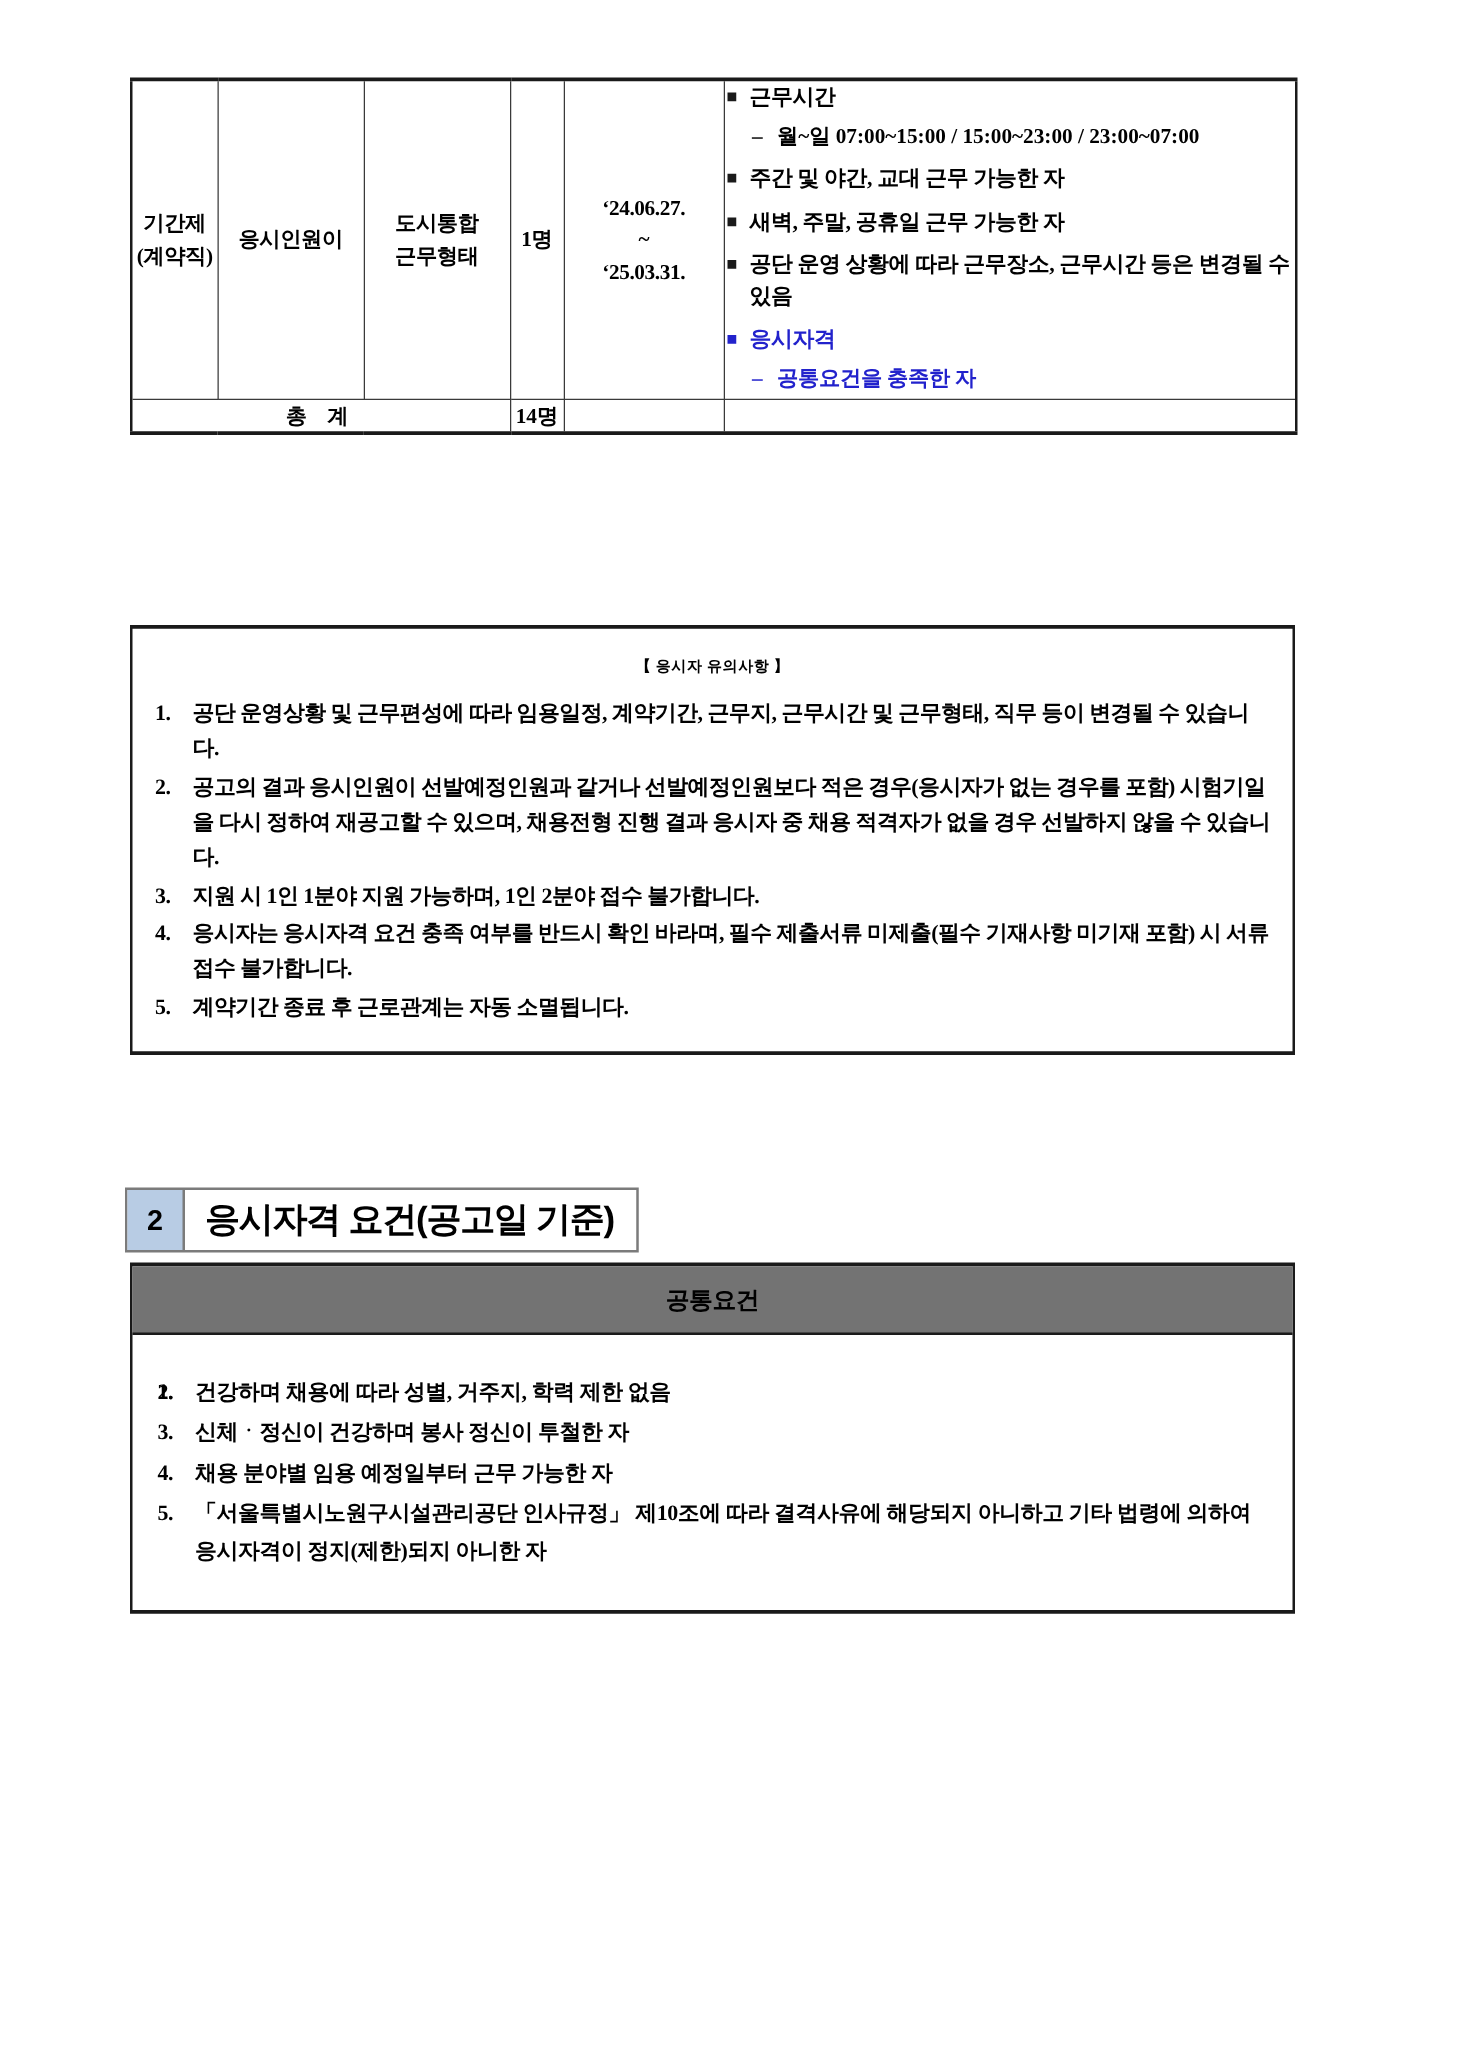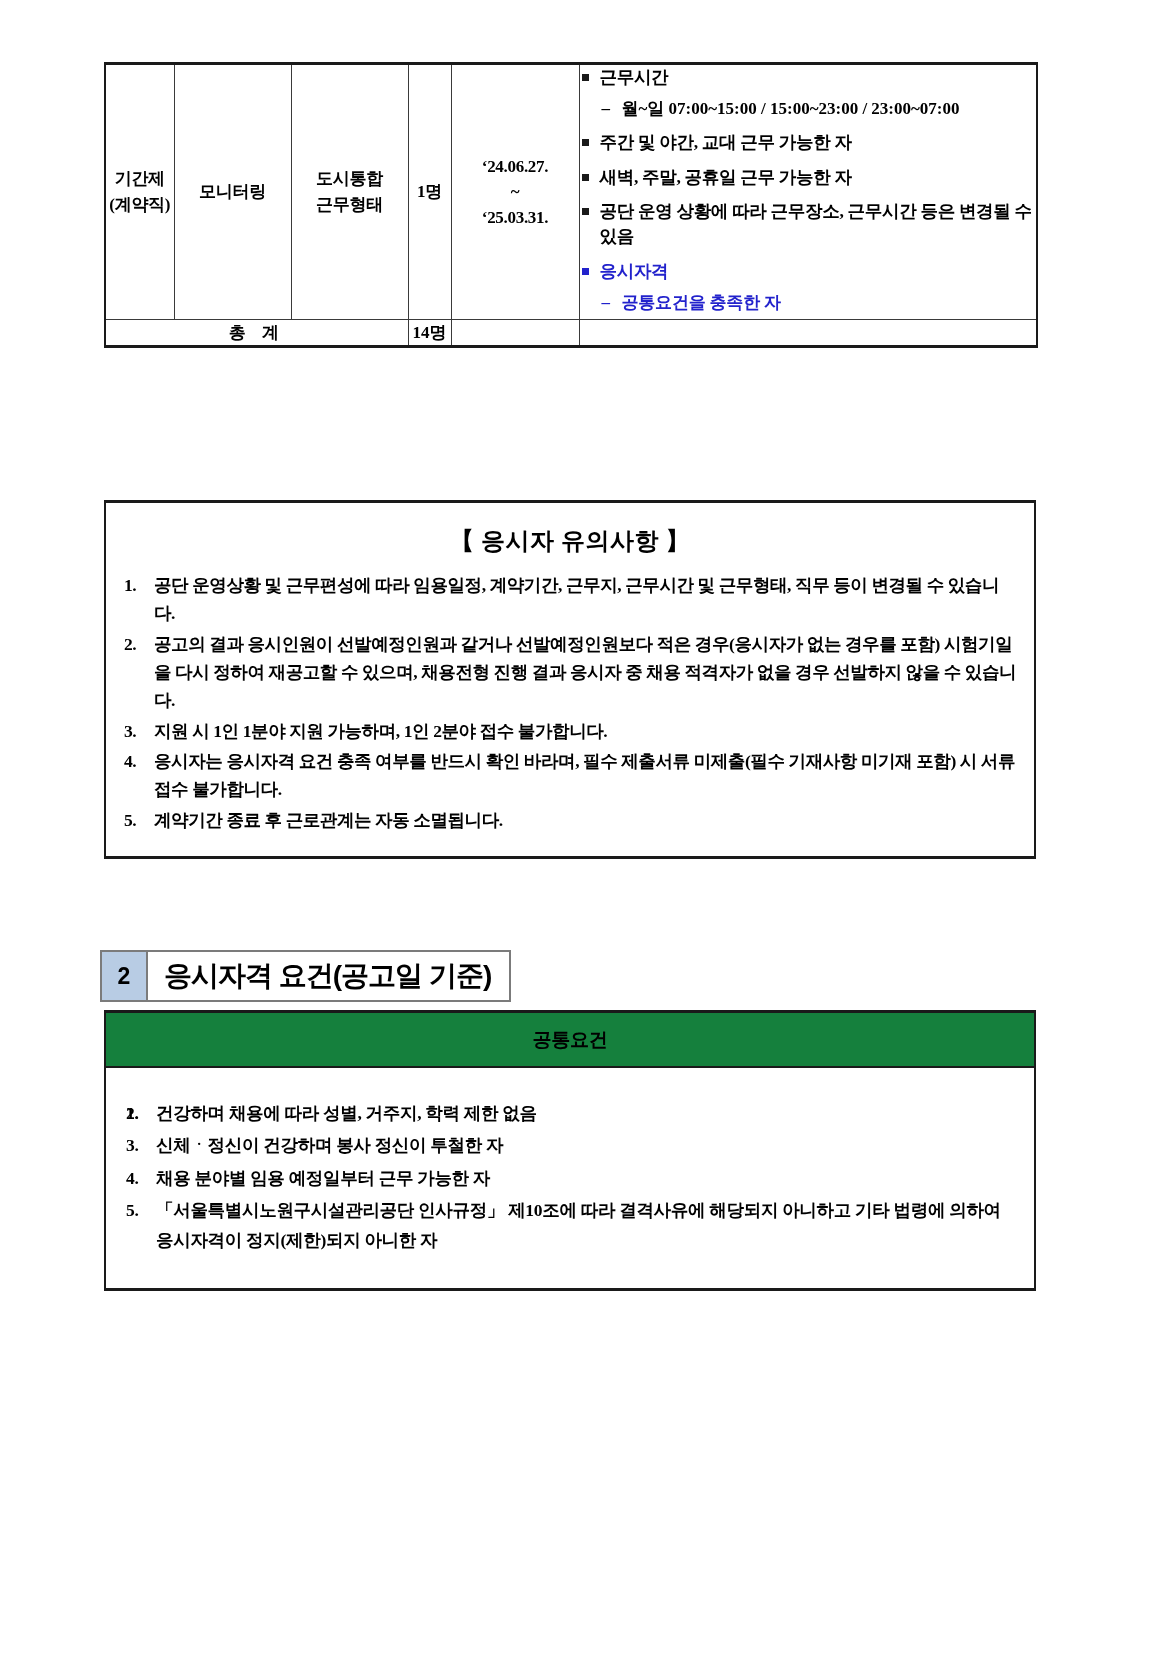--- a/index.html
+++ b/index.html
@@ -120,21 +120,21 @@
     width: 932px;
     box-sizing: border-box;
     border: 2px solid #1a1a1a;
     border-top-width: 3px;
     border-bottom-width: 3px;
     padding: 22px 14px 20px 14px;
   }
   .notice-title {
     text-align: center;
     font-weight: bold;
-    font-size: 24px;
+    font-size: 12px;
     letter-spacing: 0.5px;
     margin-bottom: 14px;
   }
   .notice-list { margin: 0; padding: 0; list-style: none; }
   .notice-list > li {
     position: relative;
     padding-left: 34px;
     font-size: 17.5px;
     font-weight: bold;
     letter-spacing: -0.4px;
@@ -188,21 +188,21 @@
     position: absolute;
     left: 104px;
     top: 1010px;
     width: 932px;
     box-sizing: border-box;
     border: 2px solid #1a1a1a;
     border-top-width: 3px;
     border-bottom-width: 3px;
   }
   .req-head {
-    background: #15803d;
+    background: #737373;
     border-bottom: 2px solid #1a1a1a;
     text-align: center;
     font-size: 19px;
     font-weight: bold;
     padding: 14px 0 13px 0;
     letter-spacing: -0.3px;
   }
   .req-body {
     padding: 28px 16px 30px 16px;
   }
@@ -237,21 +237,21 @@
       <col style="width:43px">
       <col style="width:128px">
       <col style="width:458px">
     </colgroup>
     <tbody>
       <tr>
         <td class="cell-center outer-top outer-left">
           <span class="l">기간제</span>
           <span class="l">(계약직)</span>
         </td>
-        <td class="cell-center outer-top">모니터링</td>
+        <td class="cell-center outer-top">응시인원이</td>
         <td class="cell-center outer-top">
           <span class="l">도시통합</span>
           <span class="l">근무형태</span>
         </td>
         <td class="cell-center outer-top">1명</td>
         <td class="cell-center outer-top">
           <span class="l">‘24.06.27.</span>
           <span class="l">~</span>
           <span class="l">‘25.03.31.</span>
         </td>

